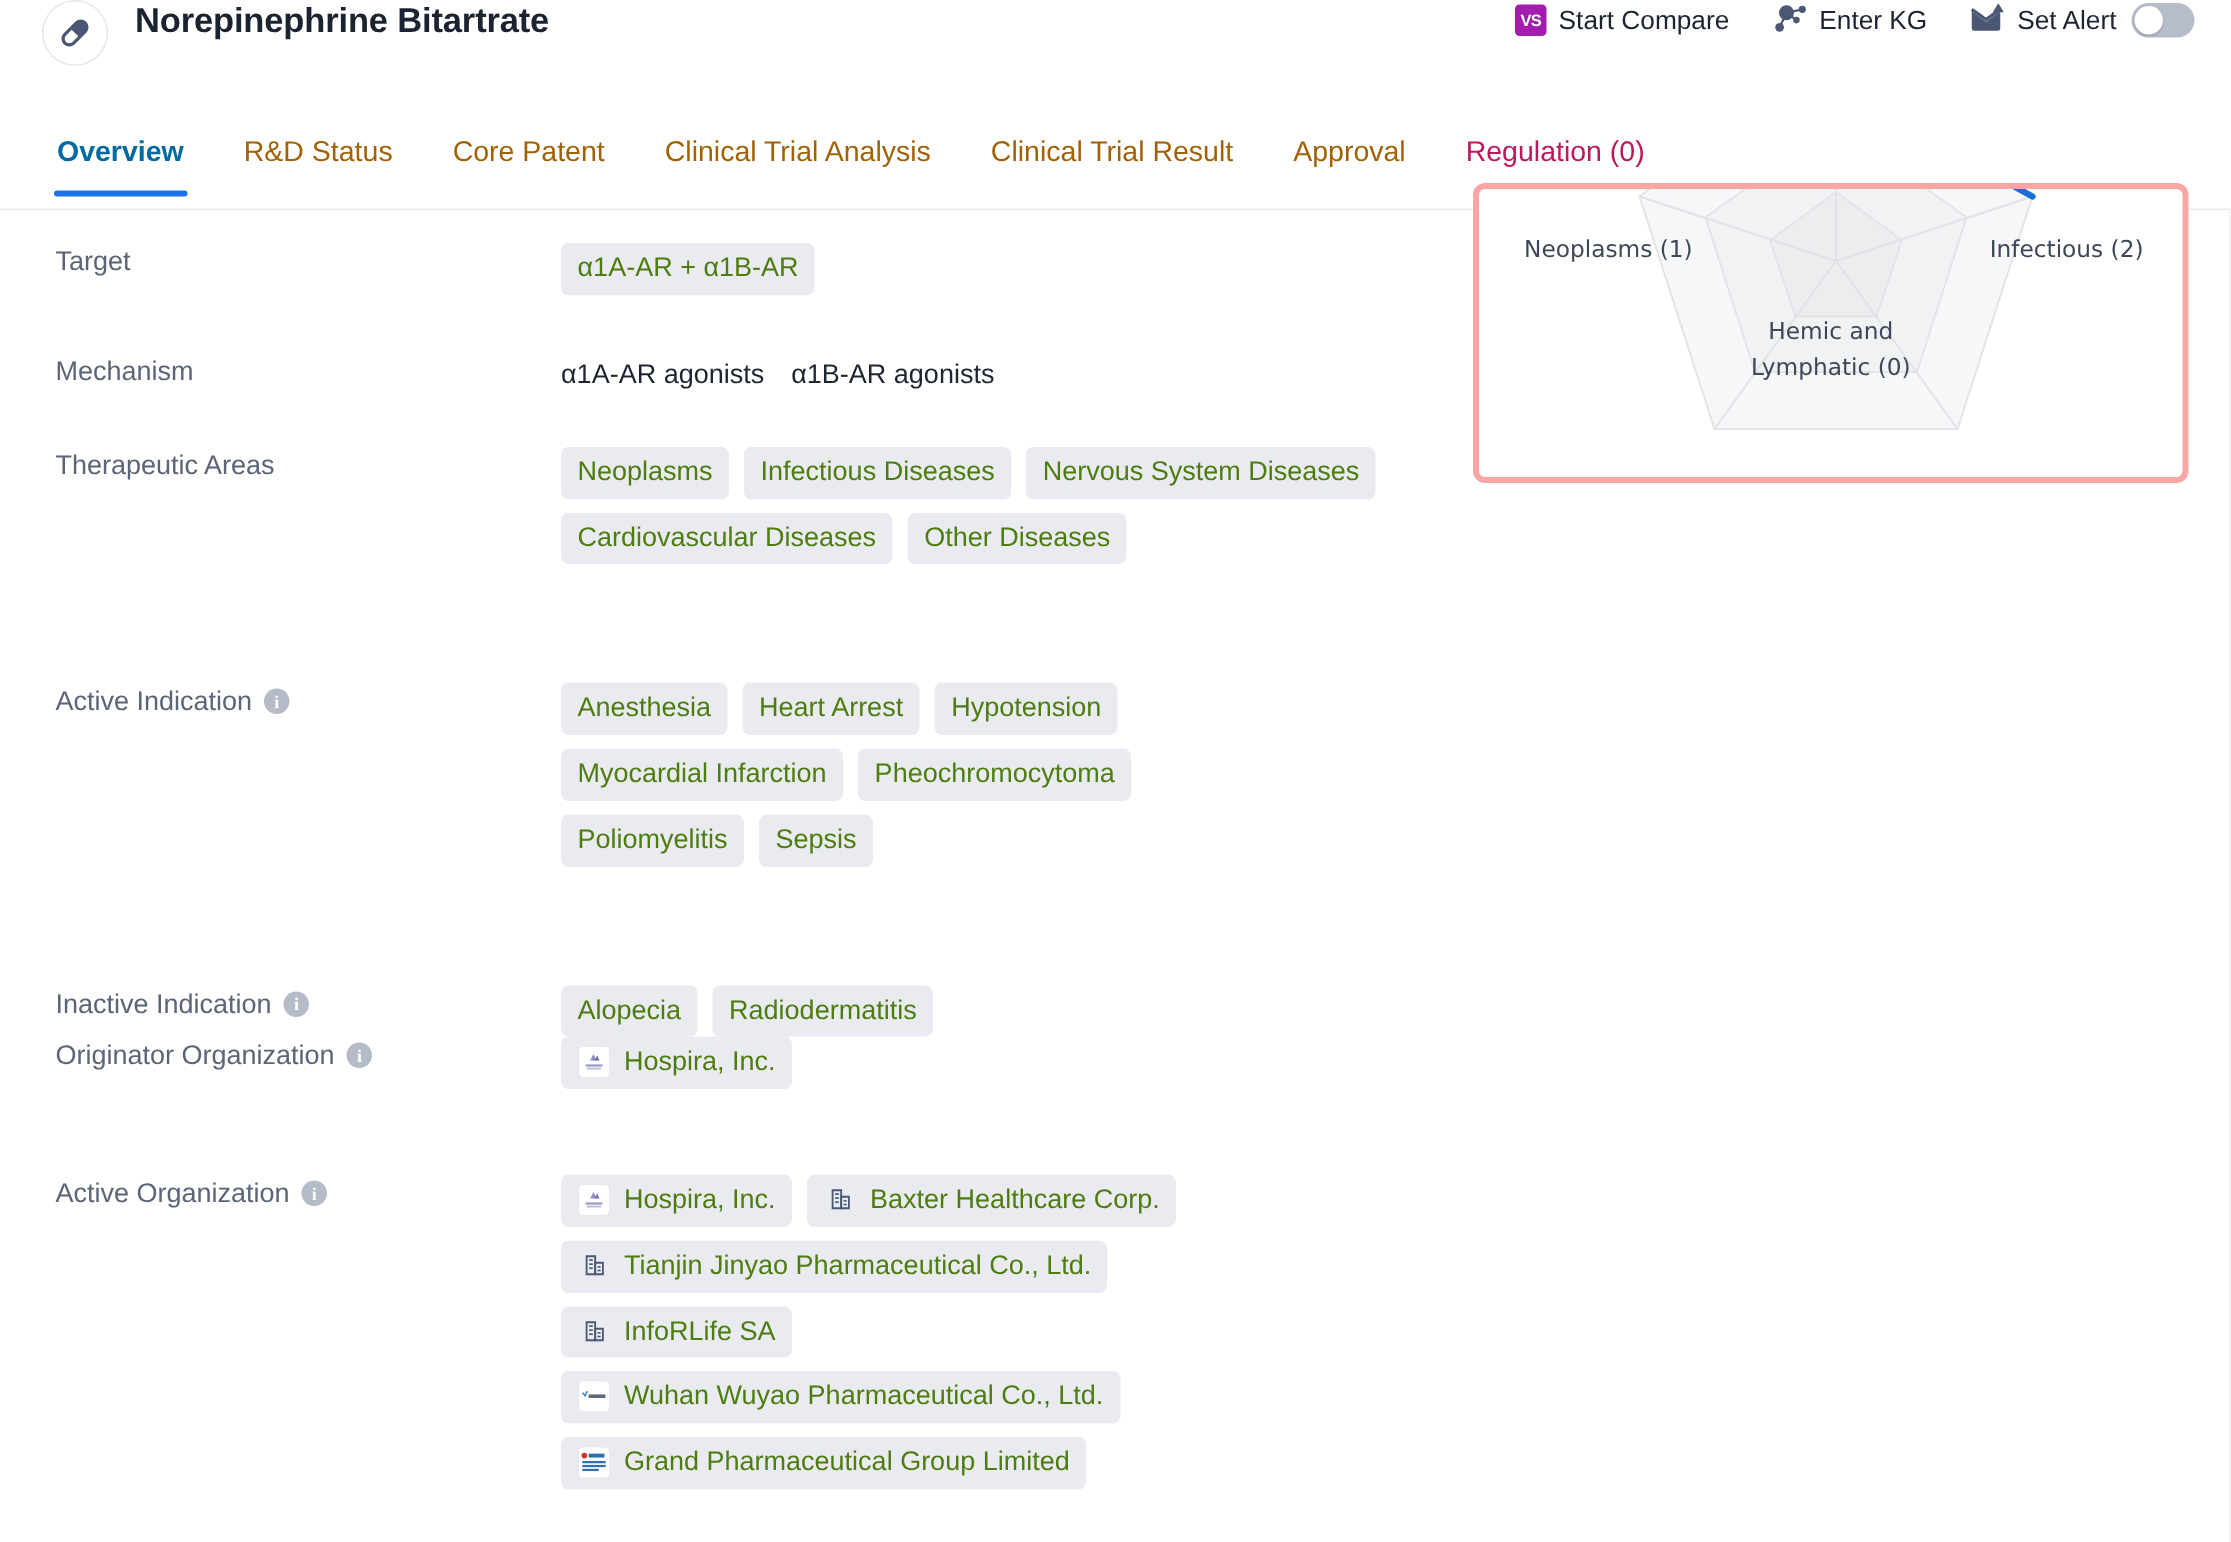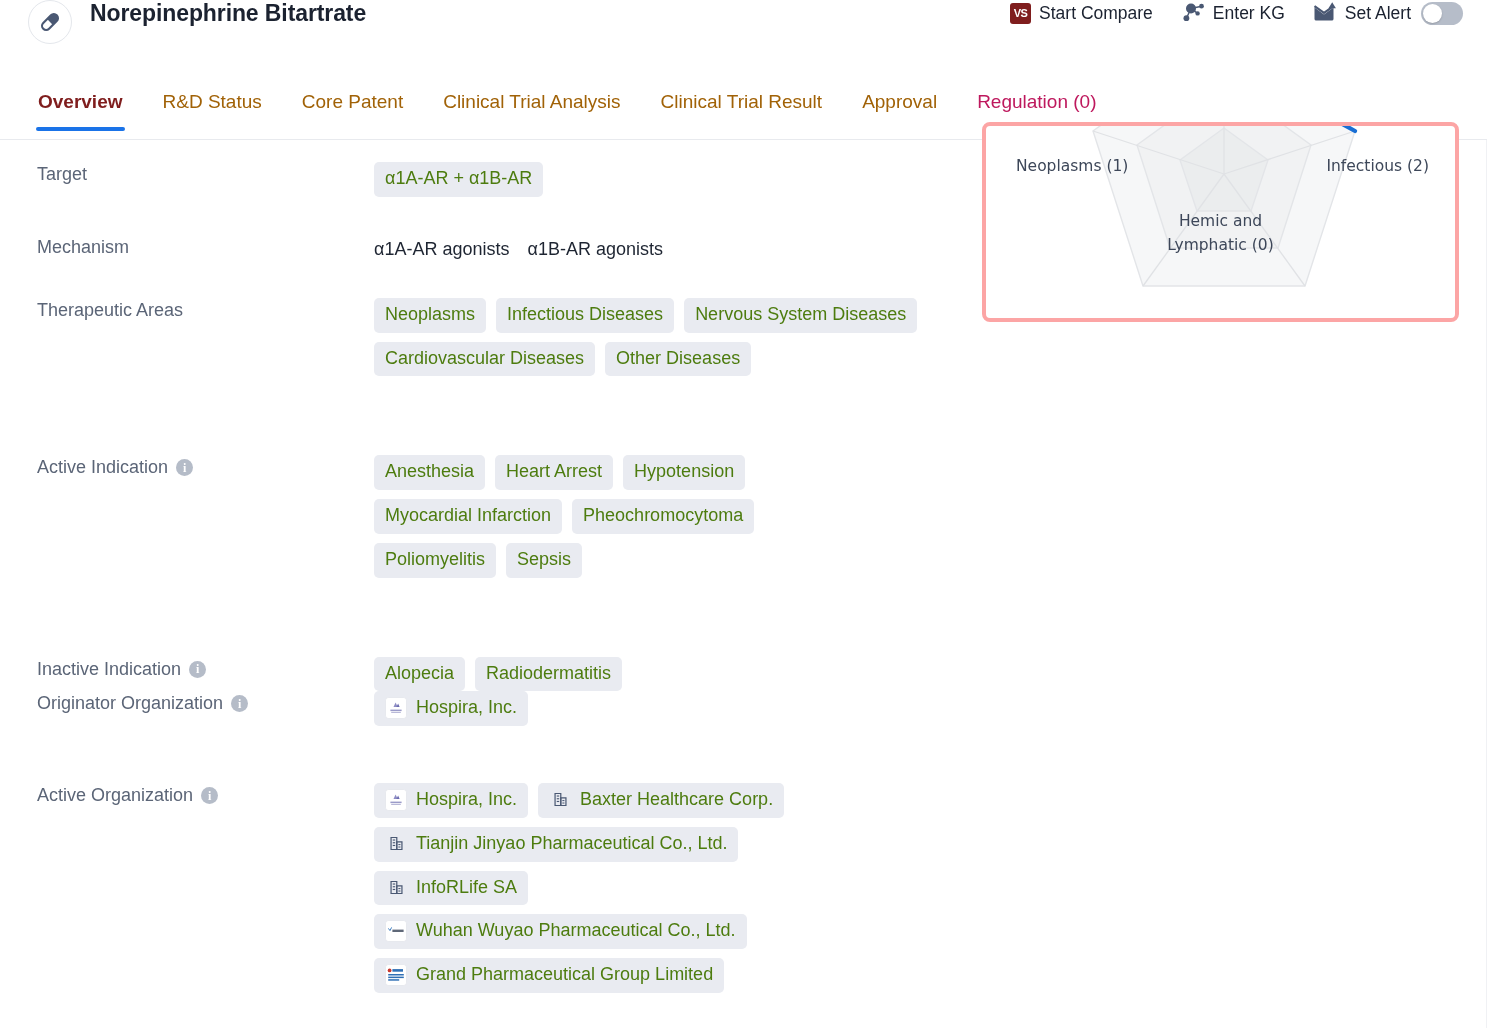--- a/index.html
+++ b/index.html
@@ -47,21 +47,21 @@
     gap: 8px;
     cursor: pointer;
     white-space: nowrap;
   }
   .header-action .label {
     font-size: 17.5px;
     color: #1b2230;
   }
   #vs-badge {
     width: 21px; height: 21px;
-    background: #7f1d1d;
+    background: #a21caf;
     border-radius: 3px;
     color: #fff;
     font-size: 11px;
     font-weight: bold;
     display: flex; align-items: center; justify-content: center;
     letter-spacing: -0.5px;
   }
   #alert-toggle {
     width: 42px; height: 23px;
     background: #b6bdc9;
@@ -92,21 +92,21 @@
   }
   .tab {
     position: relative;
     font-size: 19px;
     color: #a16207;
     padding: 9px 20px 18px 20px;
     cursor: pointer;
     white-space: nowrap;
   }
   .tab.active {
-    color: #7f1d1d;
+    color: #0369a1;
     font-weight: bold;
   }
   .tab.active::after {
     content: "";
     position: absolute;
     left: 18px; right: 18px; bottom: 0;
     height: 4px;
     background: #1a73e8;
     border-radius: 2px;
   }

